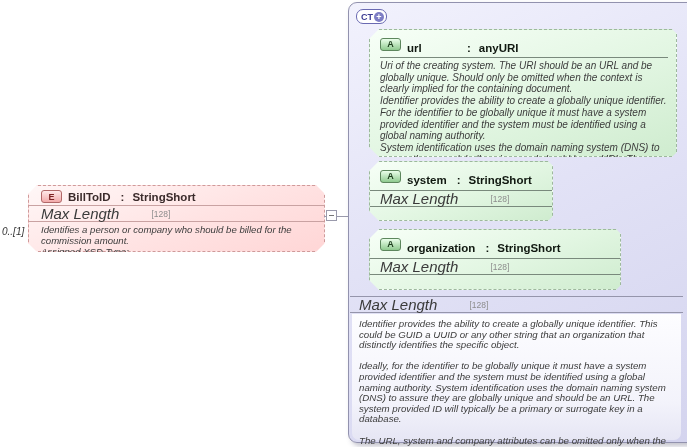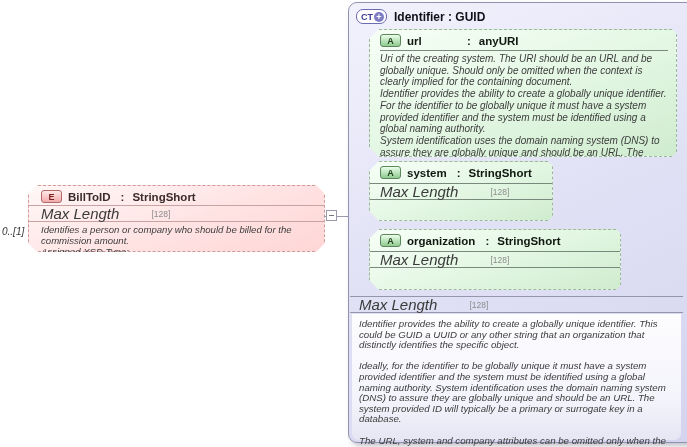--- a/index.html
+++ b/index.html
@@ -49,21 +49,21 @@
     font-size:9px;font-weight:bold;margin-left:1px;line-height:10px;}
   #ct-title{font-size:12px;font-weight:bold;color:#101018;}
 
   .attr-box{position:absolute;box-sizing:border-box;
     background:linear-gradient(160deg,#f7fff7 0%,#e2f6e2 55%,#cfeccf 100%);
     border:1px dashed #9db89d;
     clip-path:polygon(10px 0,calc(100% - 5px) 0,100% 5px,100% calc(100% - 5px),calc(100% - 5px) 100%,10px 100%,0 calc(100% - 10px),0 10px);
     color:#222;}
   .badge-a{background:linear-gradient(#eaffea,#8fca8f);border:1px solid #5d865d;color:#1d3d1d;}
   .attr-box .box-header{padding:4px 8px 2px 10px;}
-  .attr-box .hdr-name,.attr-box .hdr-colon,.attr-box .hdr-type{color:#101810;}
+  .attr-box .hdr-name,.attr-box .hdr-colon,.attr-box .hdr-type{color:#101810;margin-top:8px;}
   .name-wide{display:inline-block;min-width:50px;}
   .rule{border:none;border-top:1px solid #79897c;margin:1px 8px 0 10px;}
   .attr-box .facet-row{border-top:1px solid #79897c;border-bottom:1px solid #79897c;
     margin-top:2px;padding-left:10px;}
   .attr-box .annot{padding:2px 8px 2px 10px;font-size:10px;line-height:11.7px;}
 
   #ct-facet-row{position:absolute;left:1px;top:293px;width:333px;height:17px;
     border-top:1px solid #9595ab;border-bottom:1px solid #9595ab;box-sizing:border-box;
     display:flex;align-items:center;padding-left:9px;}
   #ct-annotation{position:absolute;left:3px;top:311px;width:329px;height:126px;
@@ -99,21 +99,20 @@
   <div class="hline" style="left:362px;top:100px;width:8px;"></div>
   <div class="hline" style="left:362px;top:189px;width:8px;"></div>
   <div class="hline" style="left:362px;top:255px;width:8px;"></div>
 
   <div id="ct-panel">
     <div id="ct-header">
       <span id="ct-icon">
         <span class="ct-txt">CT</span>
         <span class="ct-plus">+</span>
       </span>
-      <span id="ct-title">Identifier : GUID</span>
     </div>
 
     <div class="attr-box" style="left:20px;top:26px;width:308px;height:128px;">
       <div class="box-header">
         <span class="badge badge-a">A</span>
         <span class="hdr-name name-wide">url</span>
         <span class="hdr-colon">:</span>
         <span class="hdr-type">anyURI</span>
       </div>
       <hr class="rule">

